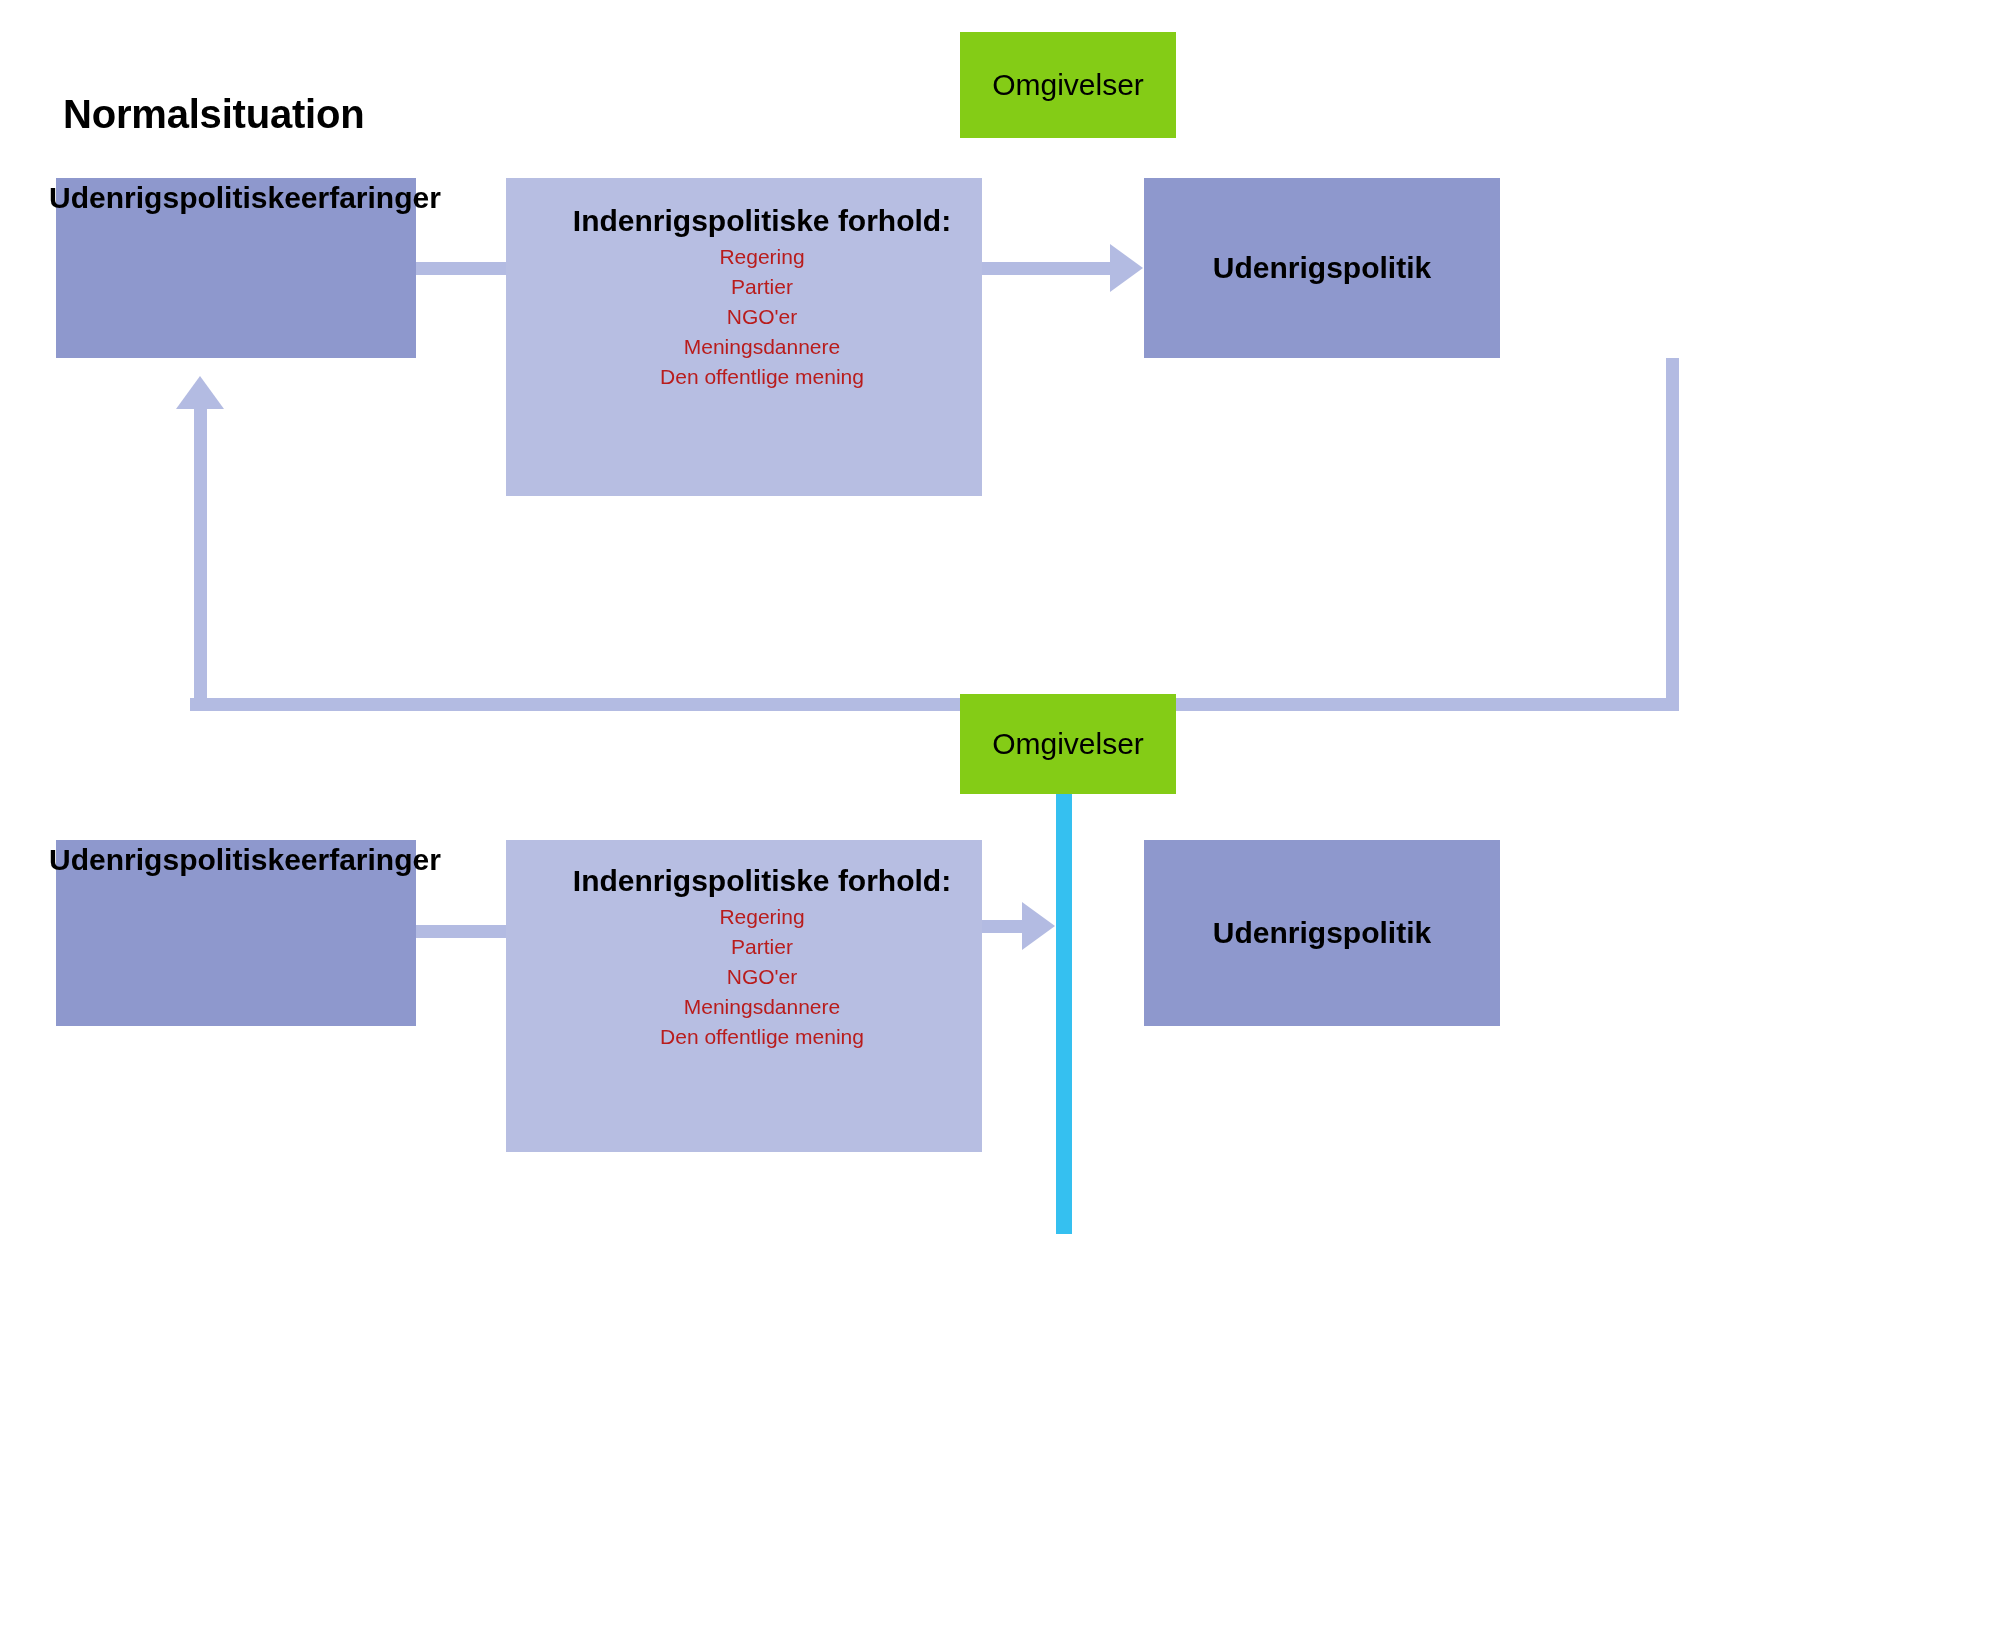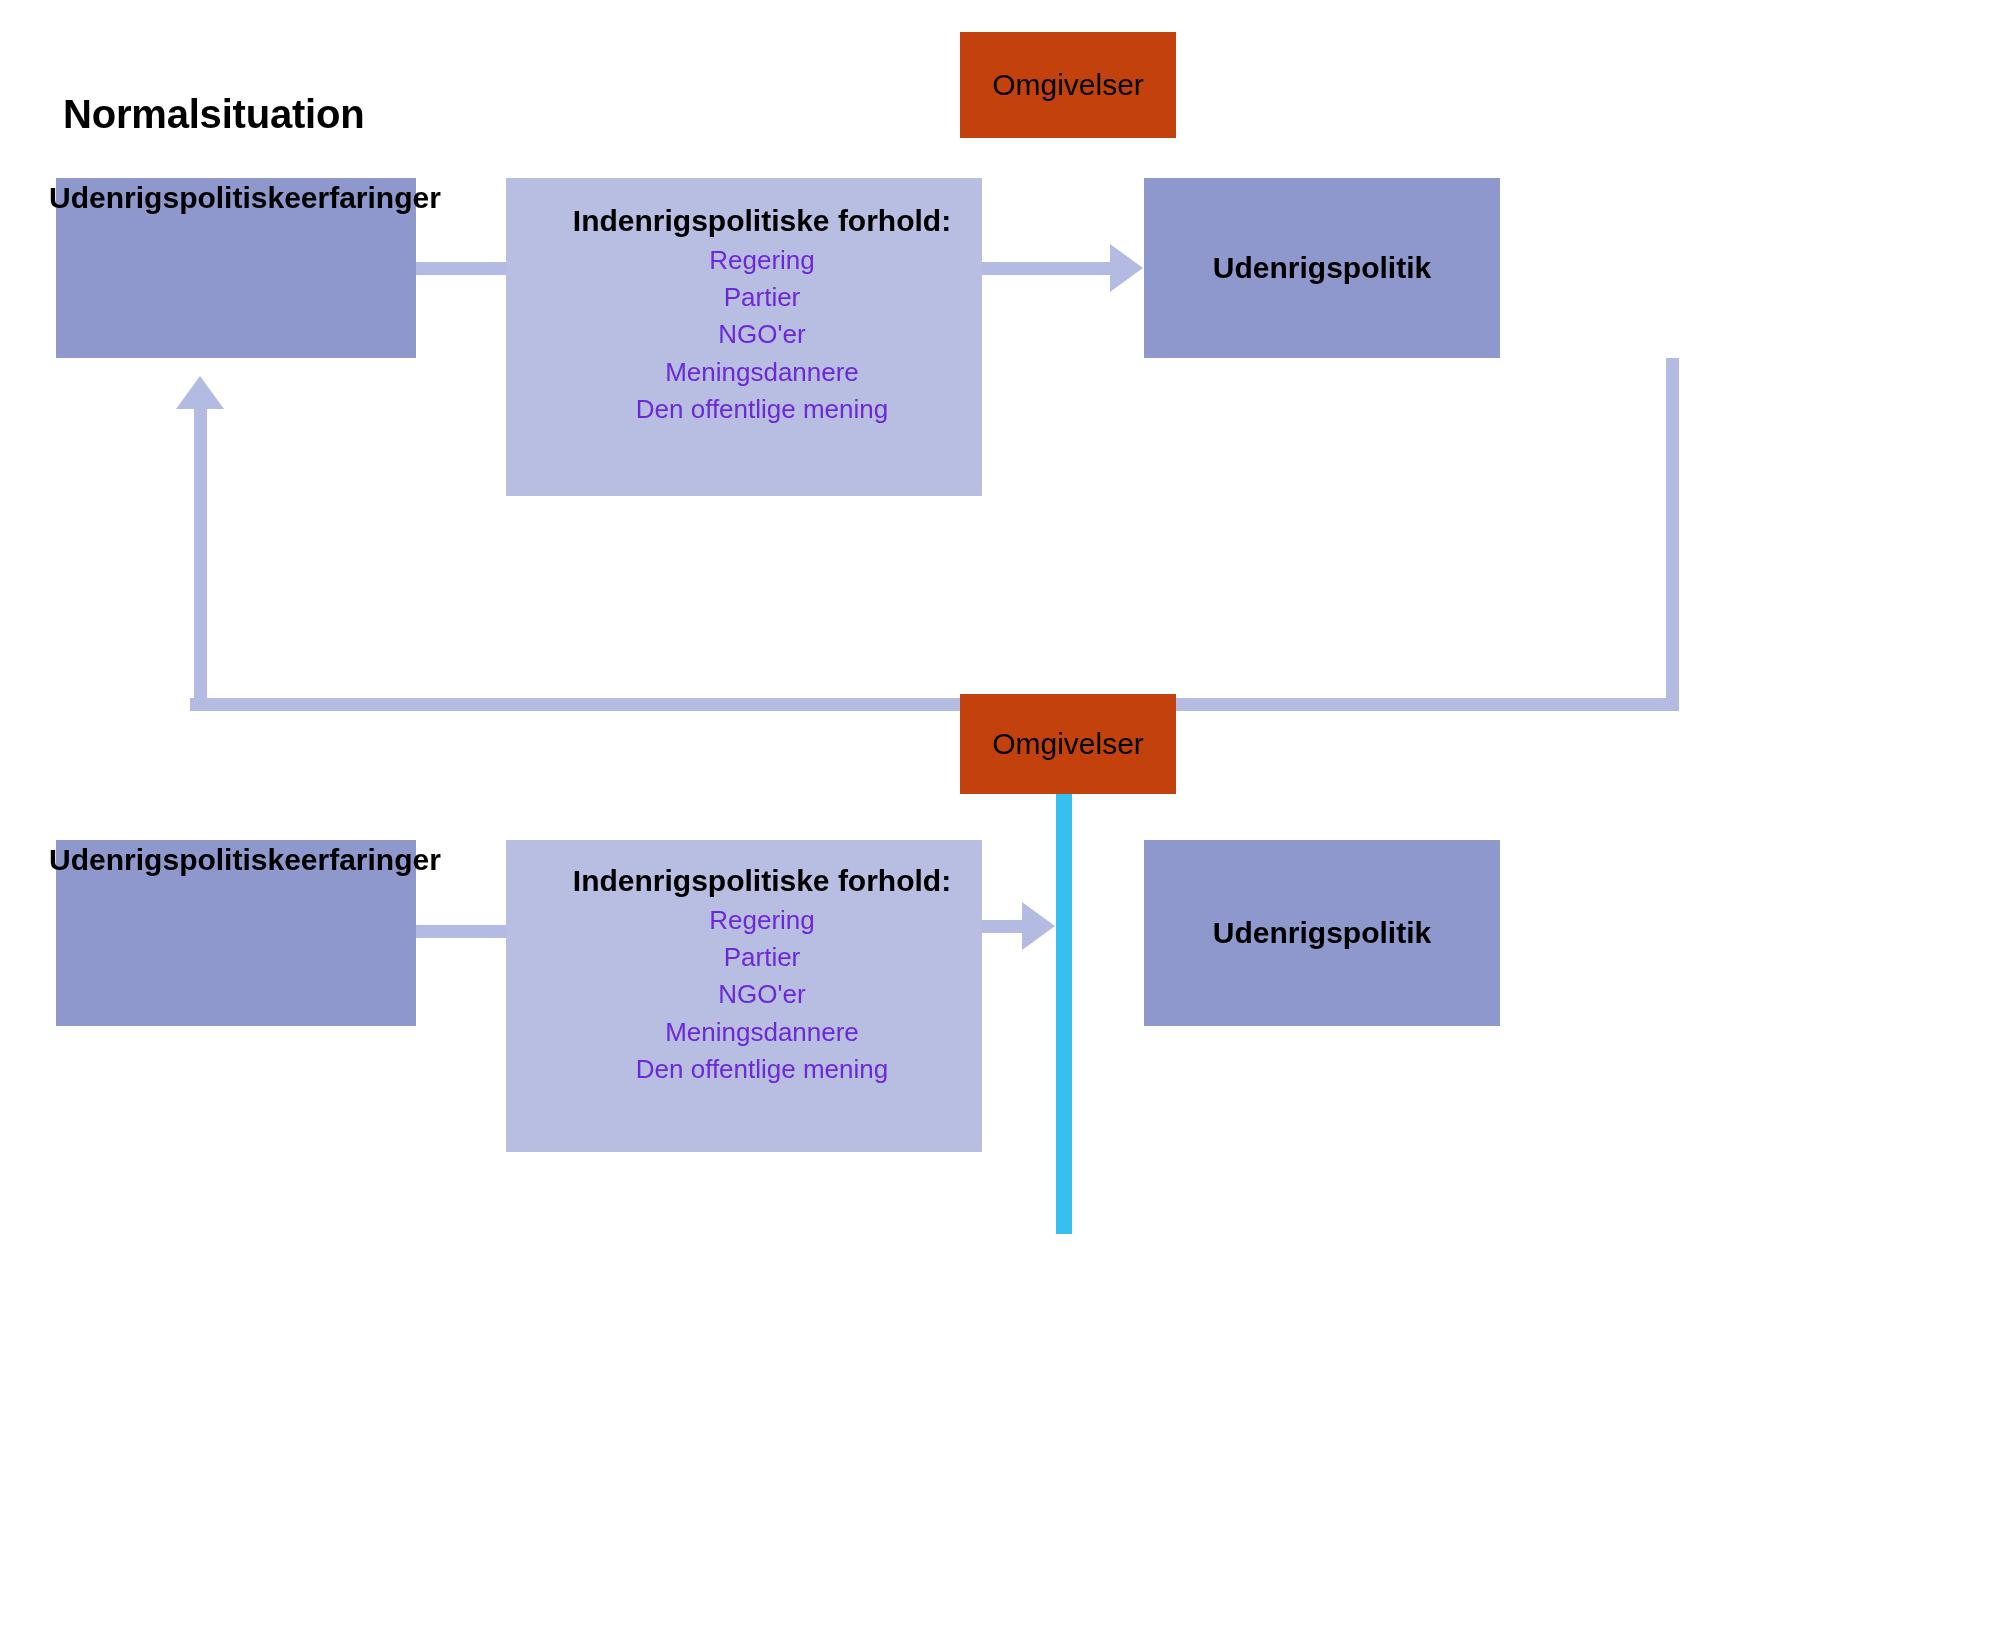--- a/index.html
+++ b/index.html
@@ -30,21 +30,21 @@
 
   
   .box {
     box-sizing: border-box;
     background: #8e98cd;
   }
   .box-light {
     background: #b7bee2;
   }
   .box-cyan {
-    background: #c2410c;
+    background: #84cc16;
   }
   .box-title {
     font-weight: bold;
     font-size: 30px;
     line-height: 1.33;
     color: #000000;
   }
   .box-plain {
     font-weight: normal;
     font-size: 30px;
@@ -73,22 +73,22 @@
     align-items: center;
   }
   .list-head {
     font-weight: bold;
     font-size: 30px;
     color: #000;
     margin-bottom: 4px;
   }
   .list-row {
     font-weight: normal;
-    font-size: 26px;
-    color: #6d28d9;
+    font-size: 21px;
+    color: #b91c1c;
     line-height: 1.43;
   }
 
   
   .conn {
     background: #b3bbe2;
   }
   .conn-cyan {
     background: #35c0f0;
   }

